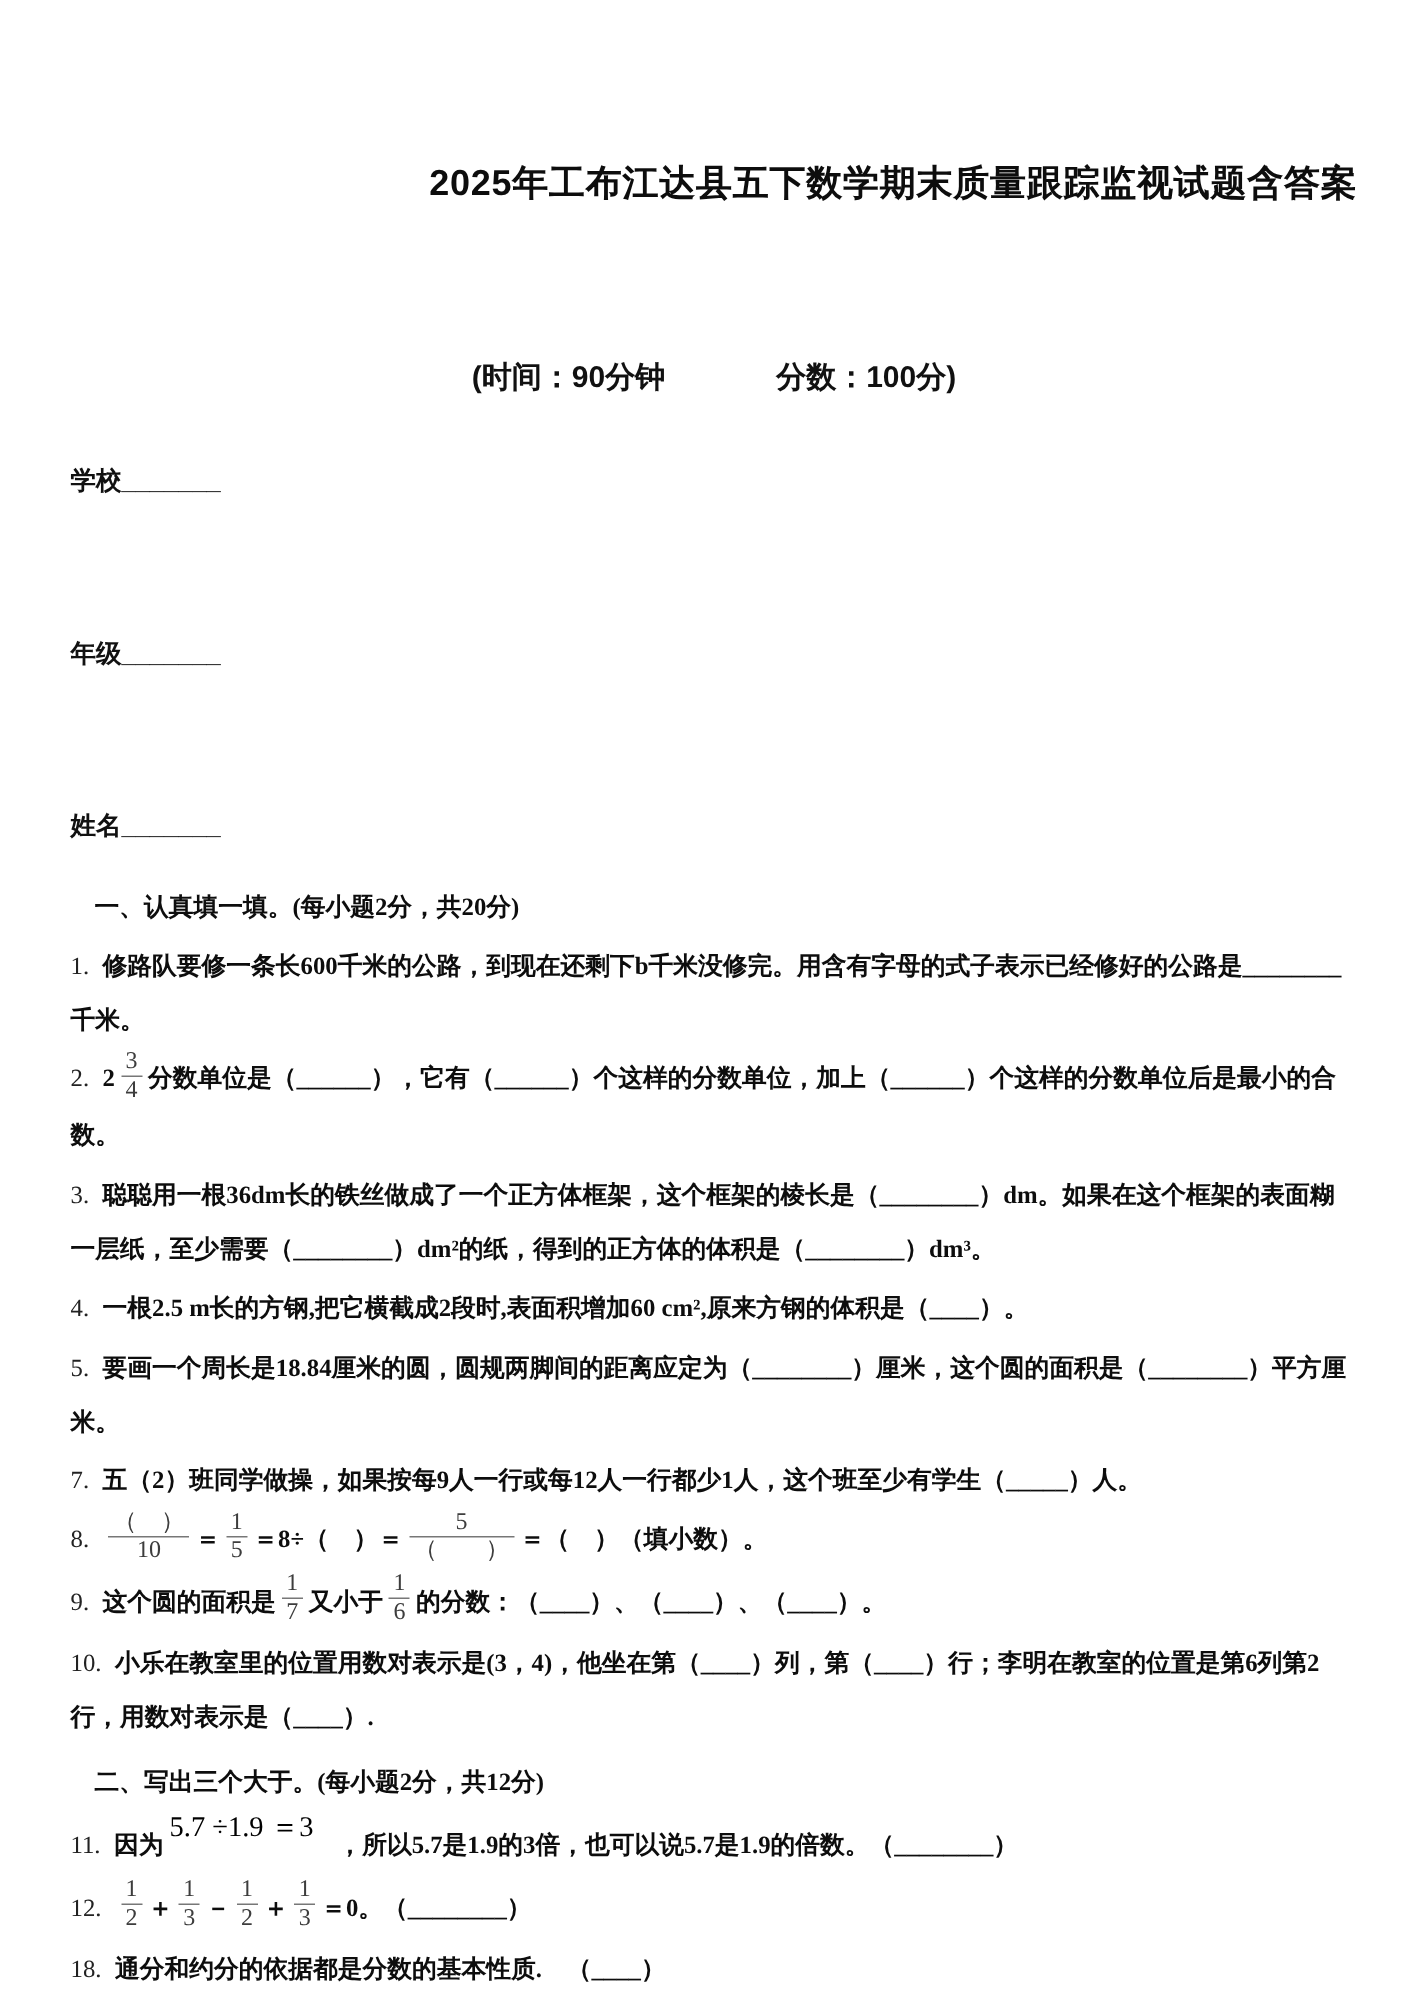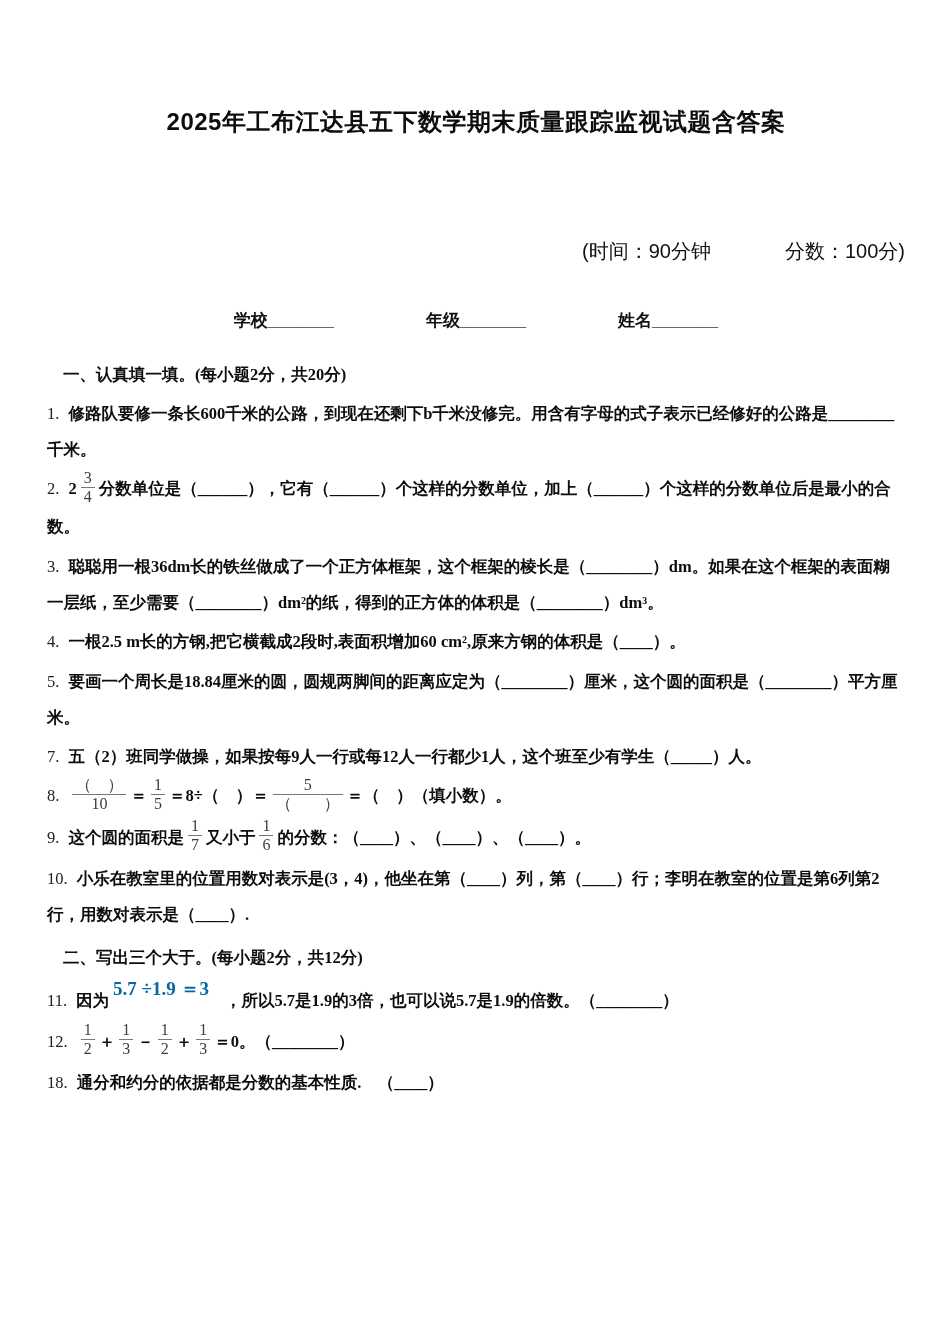--- a/index.html
+++ b/index.html
@@ -16,44 +16,45 @@
   }
   .page {
     box-sizing: border-box;
     width: 950px;
     height: 1344px;
     padding: 0 45px 0 47px;
   }
   .title {
     margin: 0;
     padding-top: 106px;
-    text-align: center;
+    text-align: right;
     font-family: "Liberation Sans", "DejaVu Sans", sans-serif;
     font-size: 24px;
     font-weight: 700;
     letter-spacing: 0.5px;
     color: #0d0d0d;
   }
   .meta {
     margin-top: 100px;
     display: flex;
-    justify-content: flex-end;
+    justify-content: center;
     gap: 74px;
     font-family: "Liberation Sans", "DejaVu Sans", sans-serif;
     font-size: 20px;
-    font-weight: 400;
+    font-weight: 700;
   }
   .fields {
     margin-top: 44px;
     display: flex;
     justify-content: center;
     gap: 92px;
     font-family: "Liberation Sans", "DejaVu Sans", sans-serif;
     font-size: 17px;
     font-weight: 700;
+    flex-direction: column;
   }
   .sections {
     margin-top: 26px;
   }
   .section-heading {
     margin: 8px 0 2px 16px;
     font-size: 16.5px;
     font-weight: 700;
     line-height: 2.1;
     color: #0d0d0d;
@@ -94,23 +95,23 @@
   }
   .frac .den {
     border-top: 1.5px solid #777777;
   }
   .raised {
     display: inline-block;
     position: relative;
     top: -11px;
     margin: 0 16px 0 4px;
     font-family: "Liberation Serif", "DejaVu Serif", serif;
-    font-weight: 700;
+    font-weight: 400;
     font-size: 19px;
-    color: #0369a1;
+    color: #000000;
   }
 </style>
 </head>
 <body>
 
 <div class="page">
   <h1 class="title">2025年工布江达县五下数学期末质量跟踪监视试题含答案</h1>
 
   <div class="meta">
     <span>(时间：90分钟</span>

